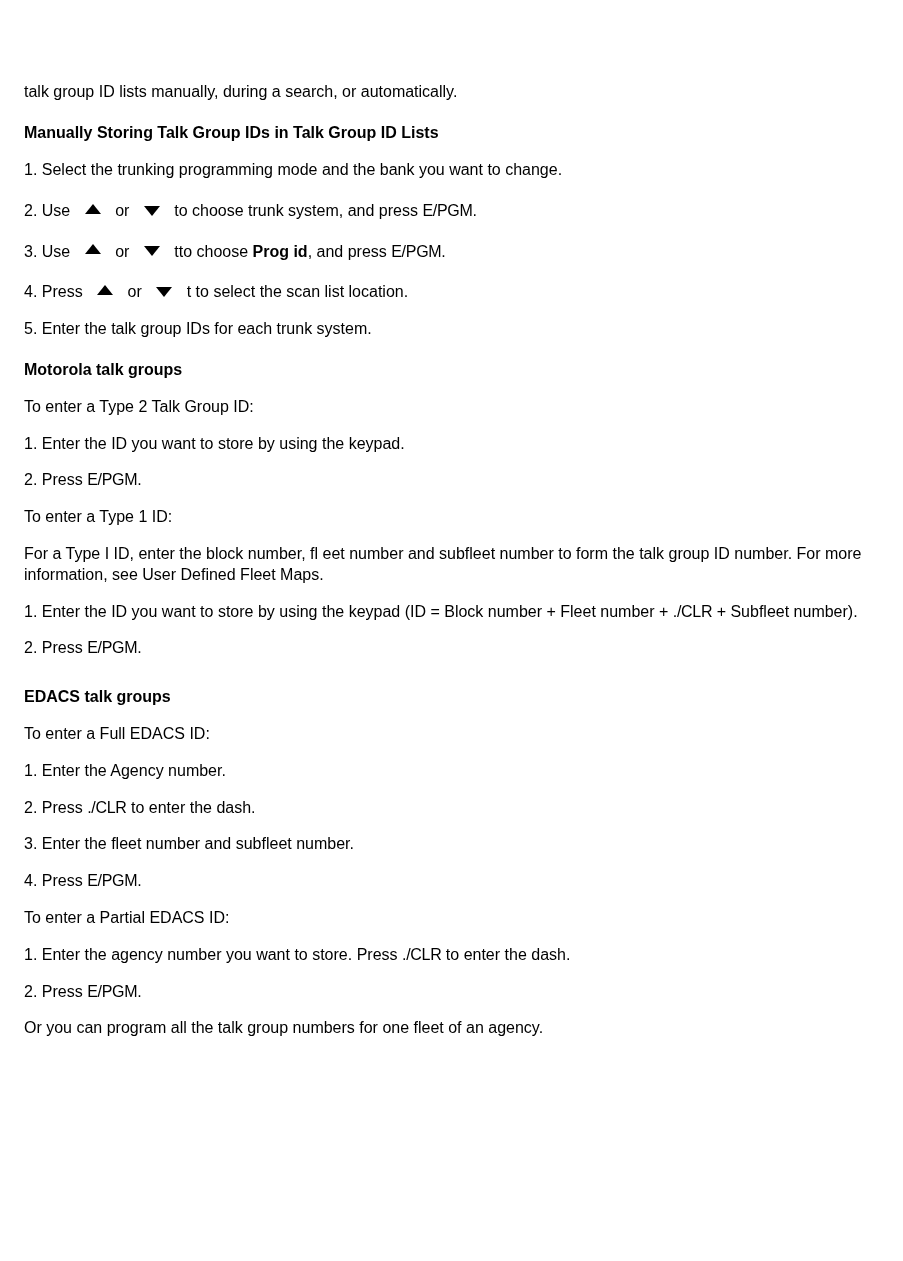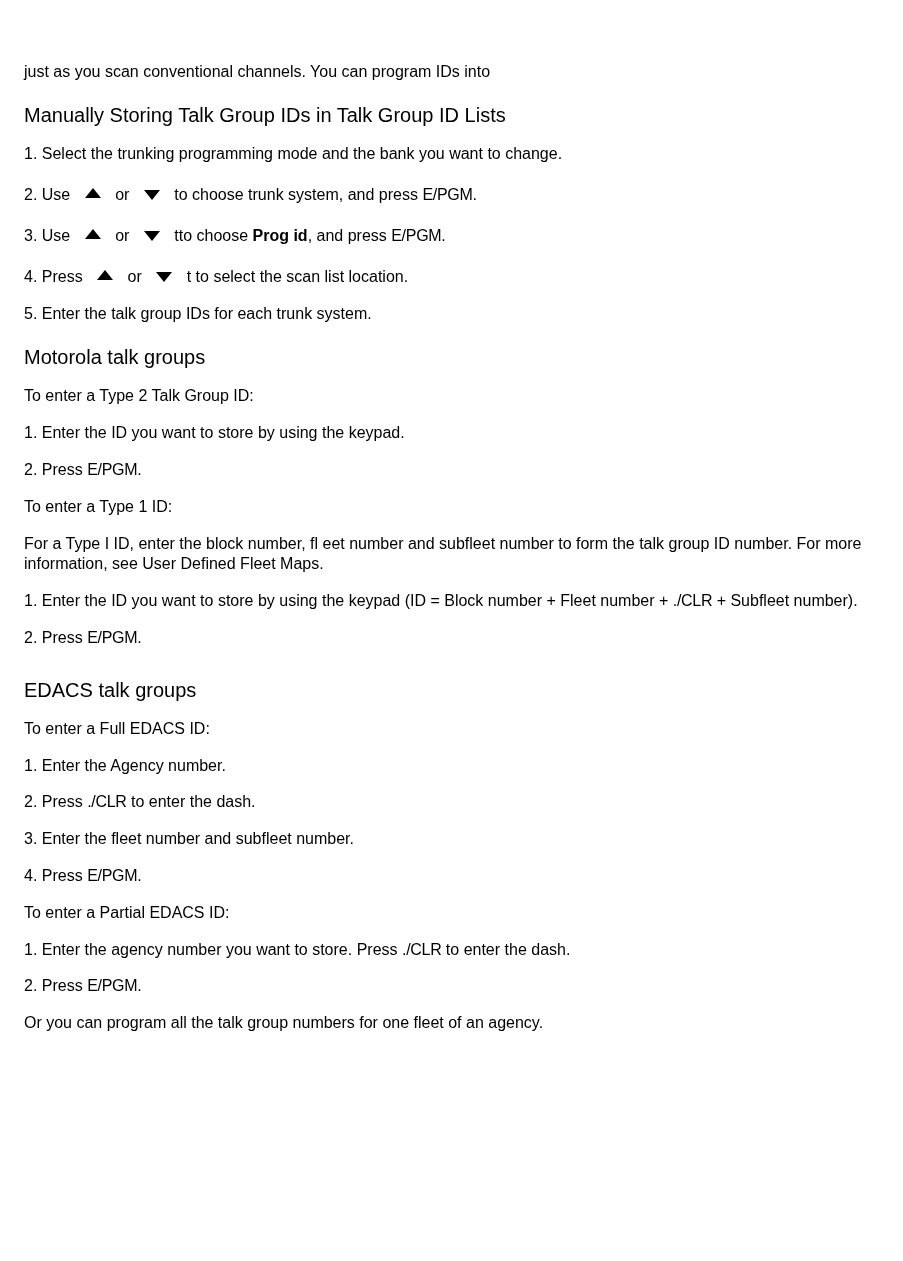--- a/index.html
+++ b/index.html
@@ -8,22 +8,22 @@
       line-height: 1.3;
       margin: 0;
       padding: 20px 24px;
       color: #000;
       max-width: 903px;
     }
     p {
       margin: 3px 0 16px 0;
     }
     h2 {
-      font-size: 20px;
-      font-weight: normal;
+      font-size: 16px;
+      font-weight: bold;
       margin: 20px 0 16px 0;
     }
     .intro-para {
       margin: 0 0 20px 0;
     }
     .bold {
       font-weight: bold;
     }
     .bold-condensed {
       font-weight: normal;
@@ -57,21 +57,22 @@
     .section-gap {
       margin-top: 28px;
     }
   </style>
 </head>
 <body>
 
 <p class="intro-para">
   <br>
   <br>
-  <span>just as you scan conventional channels. You can program IDs into</span><br>
+  <br>
+  <span>talk group ID lists manually, during a search, or automatically.</span>
 </p>
 
 <h2>Manually Storing Talk Group IDs in Talk Group ID Lists</h2>
 
 <p>1. Select the trunking programming mode and the bank you want to change.</p>
 
 <p class="step-arrow">
   <span>2. Use </span><span class="arrow-up"></span><span> or </span><span class="arrow-down"></span><span> to choose trunk system, and press </span><span class="bold-condensed">E/PGM</span><span>.</span>
 </p>
 

